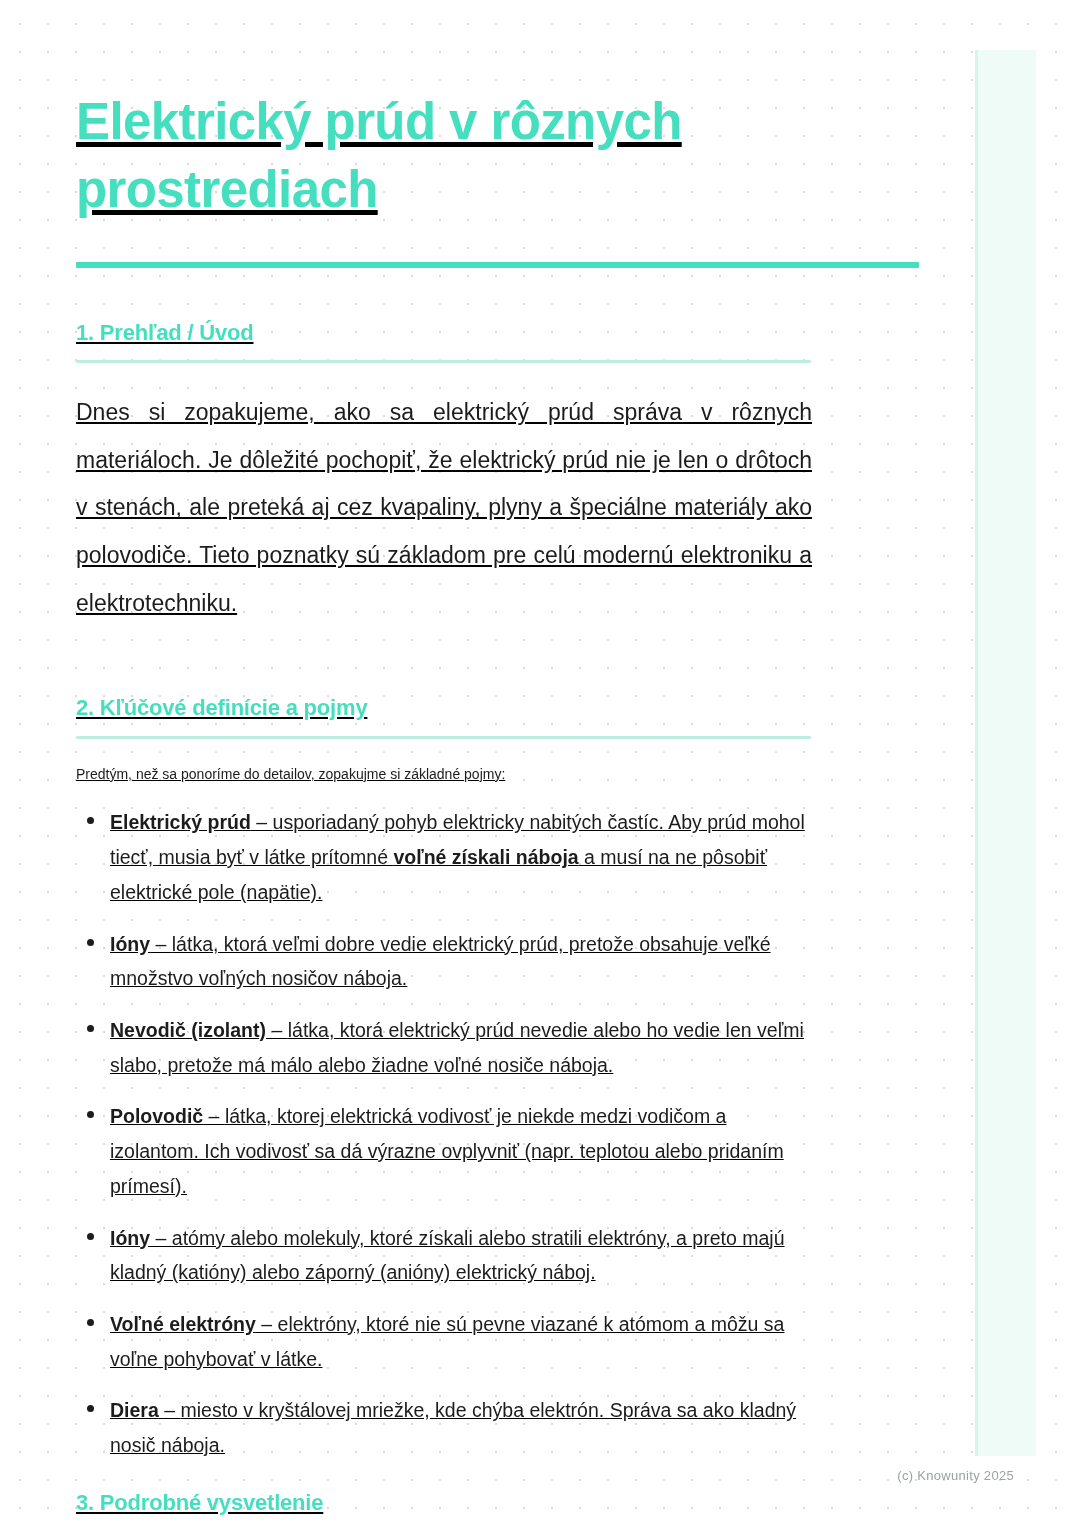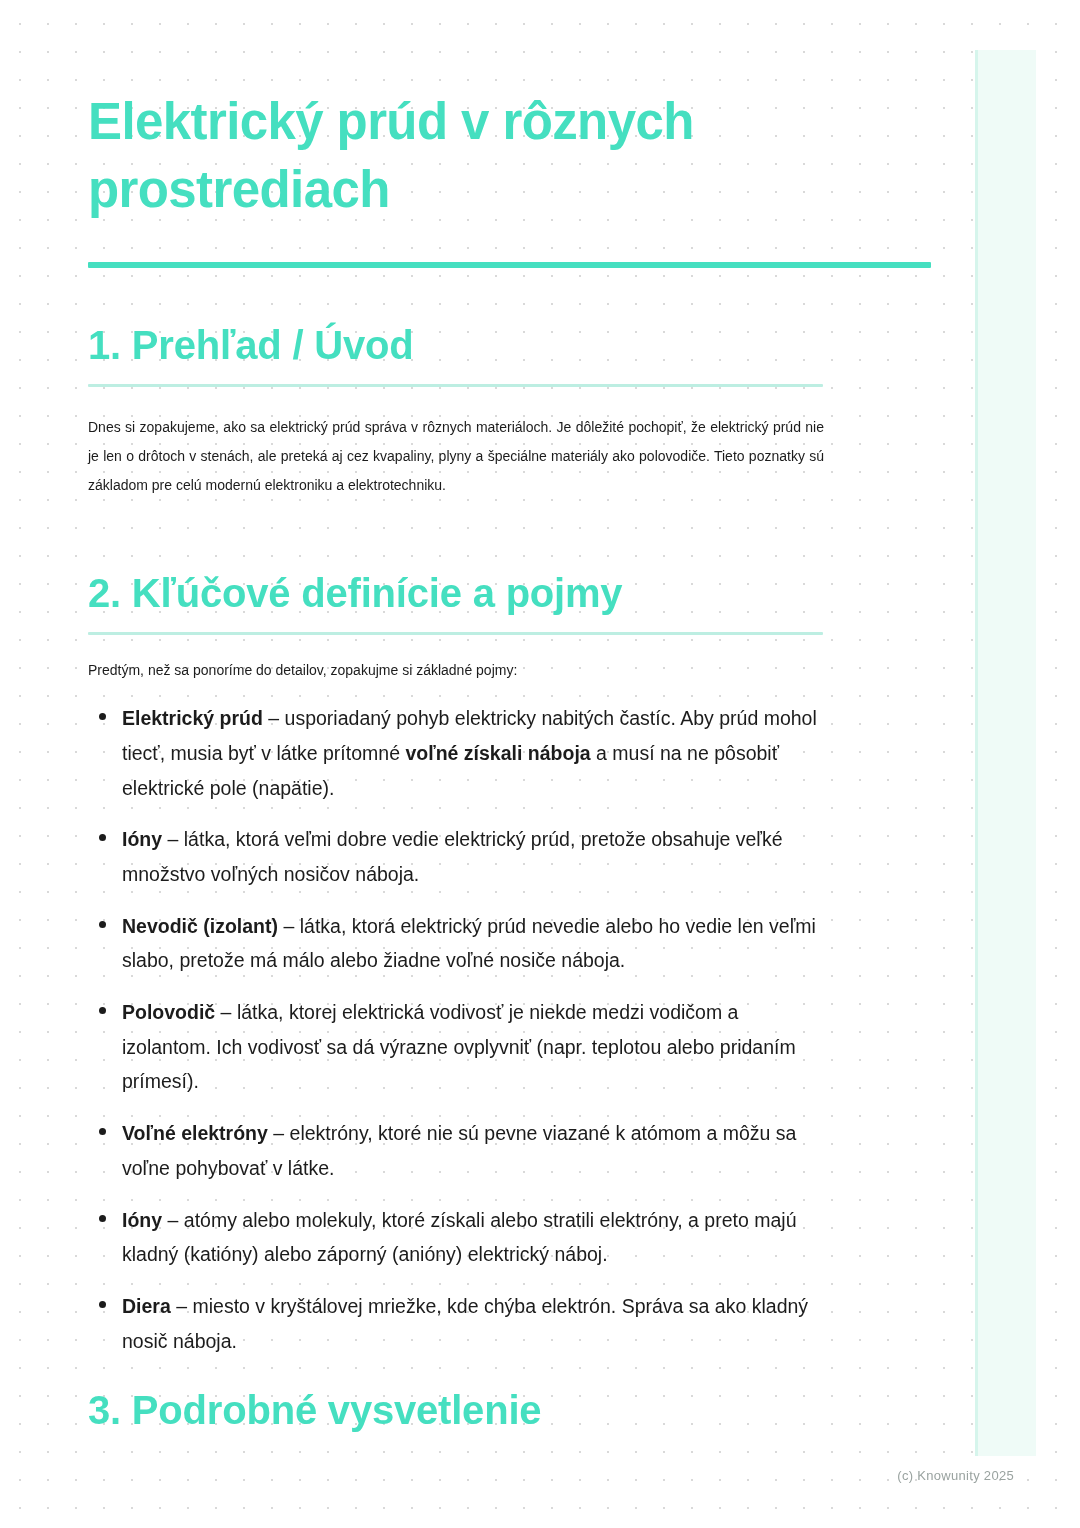--- a/index.html
+++ b/index.html
@@ -39,23 +39,24 @@
 
   #page {
     position: absolute;
     inset: 0;
     z-index: 2;
     padding: 0;
   }
 
   .content {
     position: absolute;
-    left: 88px;
+    left: 76px;
     top: 0;
     width: 845px;
+    text-decoration: underline;
   }
 
   
   .doc-title {
     margin: 0;
     padding-top: 88px;
     font-size: 51px;
     line-height: 1.33;
     font-weight: 700;
     color: #45dfc0;
@@ -69,21 +70,21 @@
     height: 6px;
     background: #45dfc0;
     border-radius: 1px;
   }
 
   
   .section { position: relative; }
 
   .section-heading {
     margin: 0;
-    font-size: 40px;
+    font-size: 22px;
     line-height: 1.3;
     font-weight: 700;
     color: #45dfc0;
     letter-spacing: -0.2px;
   }
 
   .section-rule {
     margin-top: 13px;
     width: 735px;
     height: 3px;
@@ -92,21 +93,21 @@
   }
 
   .sec1 { margin-top: 51px; }
   .sec2 { margin-top: 67px; }
   .sec3 { margin-top: 26px; }
 
   
   .body-text {
     margin: 0;
     padding-top: 26px;
-    font-size: 14px;
+    font-size: 23px;
     line-height: 2.07;
     color: #1c1c1c;
     width: 736px;
   }
   .body-text.justified { text-align: justify; }
 
   .lead-line {
     margin: 0;
     padding-top: 22px;
     font-size: 14px;
@@ -177,22 +178,22 @@
     <div class="section sec2">
       <h2 class="section-heading">2. Kľúčové definície a pojmy</h2>
       <div class="section-rule"></div>
       <p class="lead-line">Predtým, než sa ponoríme do detailov, zopakujme si základné pojmy:</p>
 
       <ul class="bullets" id="definition-list">
           <li><span class="marker"></span><b>Elektrický prúd</b><span> – </span><span>usporiadaný pohyb elektricky nabitých častíc. Aby prúd mohol tiecť, musia byť v látke prítomné </span><b>voľné získali náboja</b><span> a musí na ne pôsobiť elektrické pole (napätie).</span></li>
           <li><span class="marker"></span><b>Ióny</b><span> – </span><span>látka, ktorá veľmi dobre vedie elektrický prúd, pretože obsahuje veľké množstvo voľných nosičov náboja.</span></li>
           <li><span class="marker"></span><b>Nevodič (izolant)</b><span> – </span><span>látka, ktorá elektrický prúd nevedie alebo ho vedie len veľmi slabo, pretože má málo alebo žiadne voľné nosiče náboja.</span></li>
           <li><span class="marker"></span><b>Polovodič</b><span> – </span><span>látka, ktorej elektrická vodivosť je niekde medzi vodičom a izolantom. Ich vodivosť sa dá výrazne ovplyvniť (napr. teplotou alebo pridaním prímesí).</span></li>
+          <li><span class="marker"></span><b>Ióny</b><span> – </span><span>atómy alebo molekuly, ktoré získali alebo stratili elektróny, a preto majú kladný (katióny) alebo záporný (anióny) elektrický náboj.</span></li>
           <li><span class="marker"></span><b>Voľné elektróny</b><span> – </span><span>elektróny, ktoré nie sú pevne viazané k atómom a môžu sa voľne pohybovať v látke.</span></li>
-          <li><span class="marker"></span><b>Ióny</b><span> – </span><span>atómy alebo molekuly, ktoré získali alebo stratili elektróny, a preto majú kladný (katióny) alebo záporný (anióny) elektrický náboj.</span></li>
           <li><span class="marker"></span><b>Diera</b><span> – </span><span>miesto v kryštálovej mriežke, kde chýba elektrón. Správa sa ako kladný nosič náboja.</span></li>
         </ul>
     </div>
 
     <div class="section sec3">
       <h2 class="section-heading">3. Podrobné vysvetlenie</h2>
 
     </div>
 
   </div>

